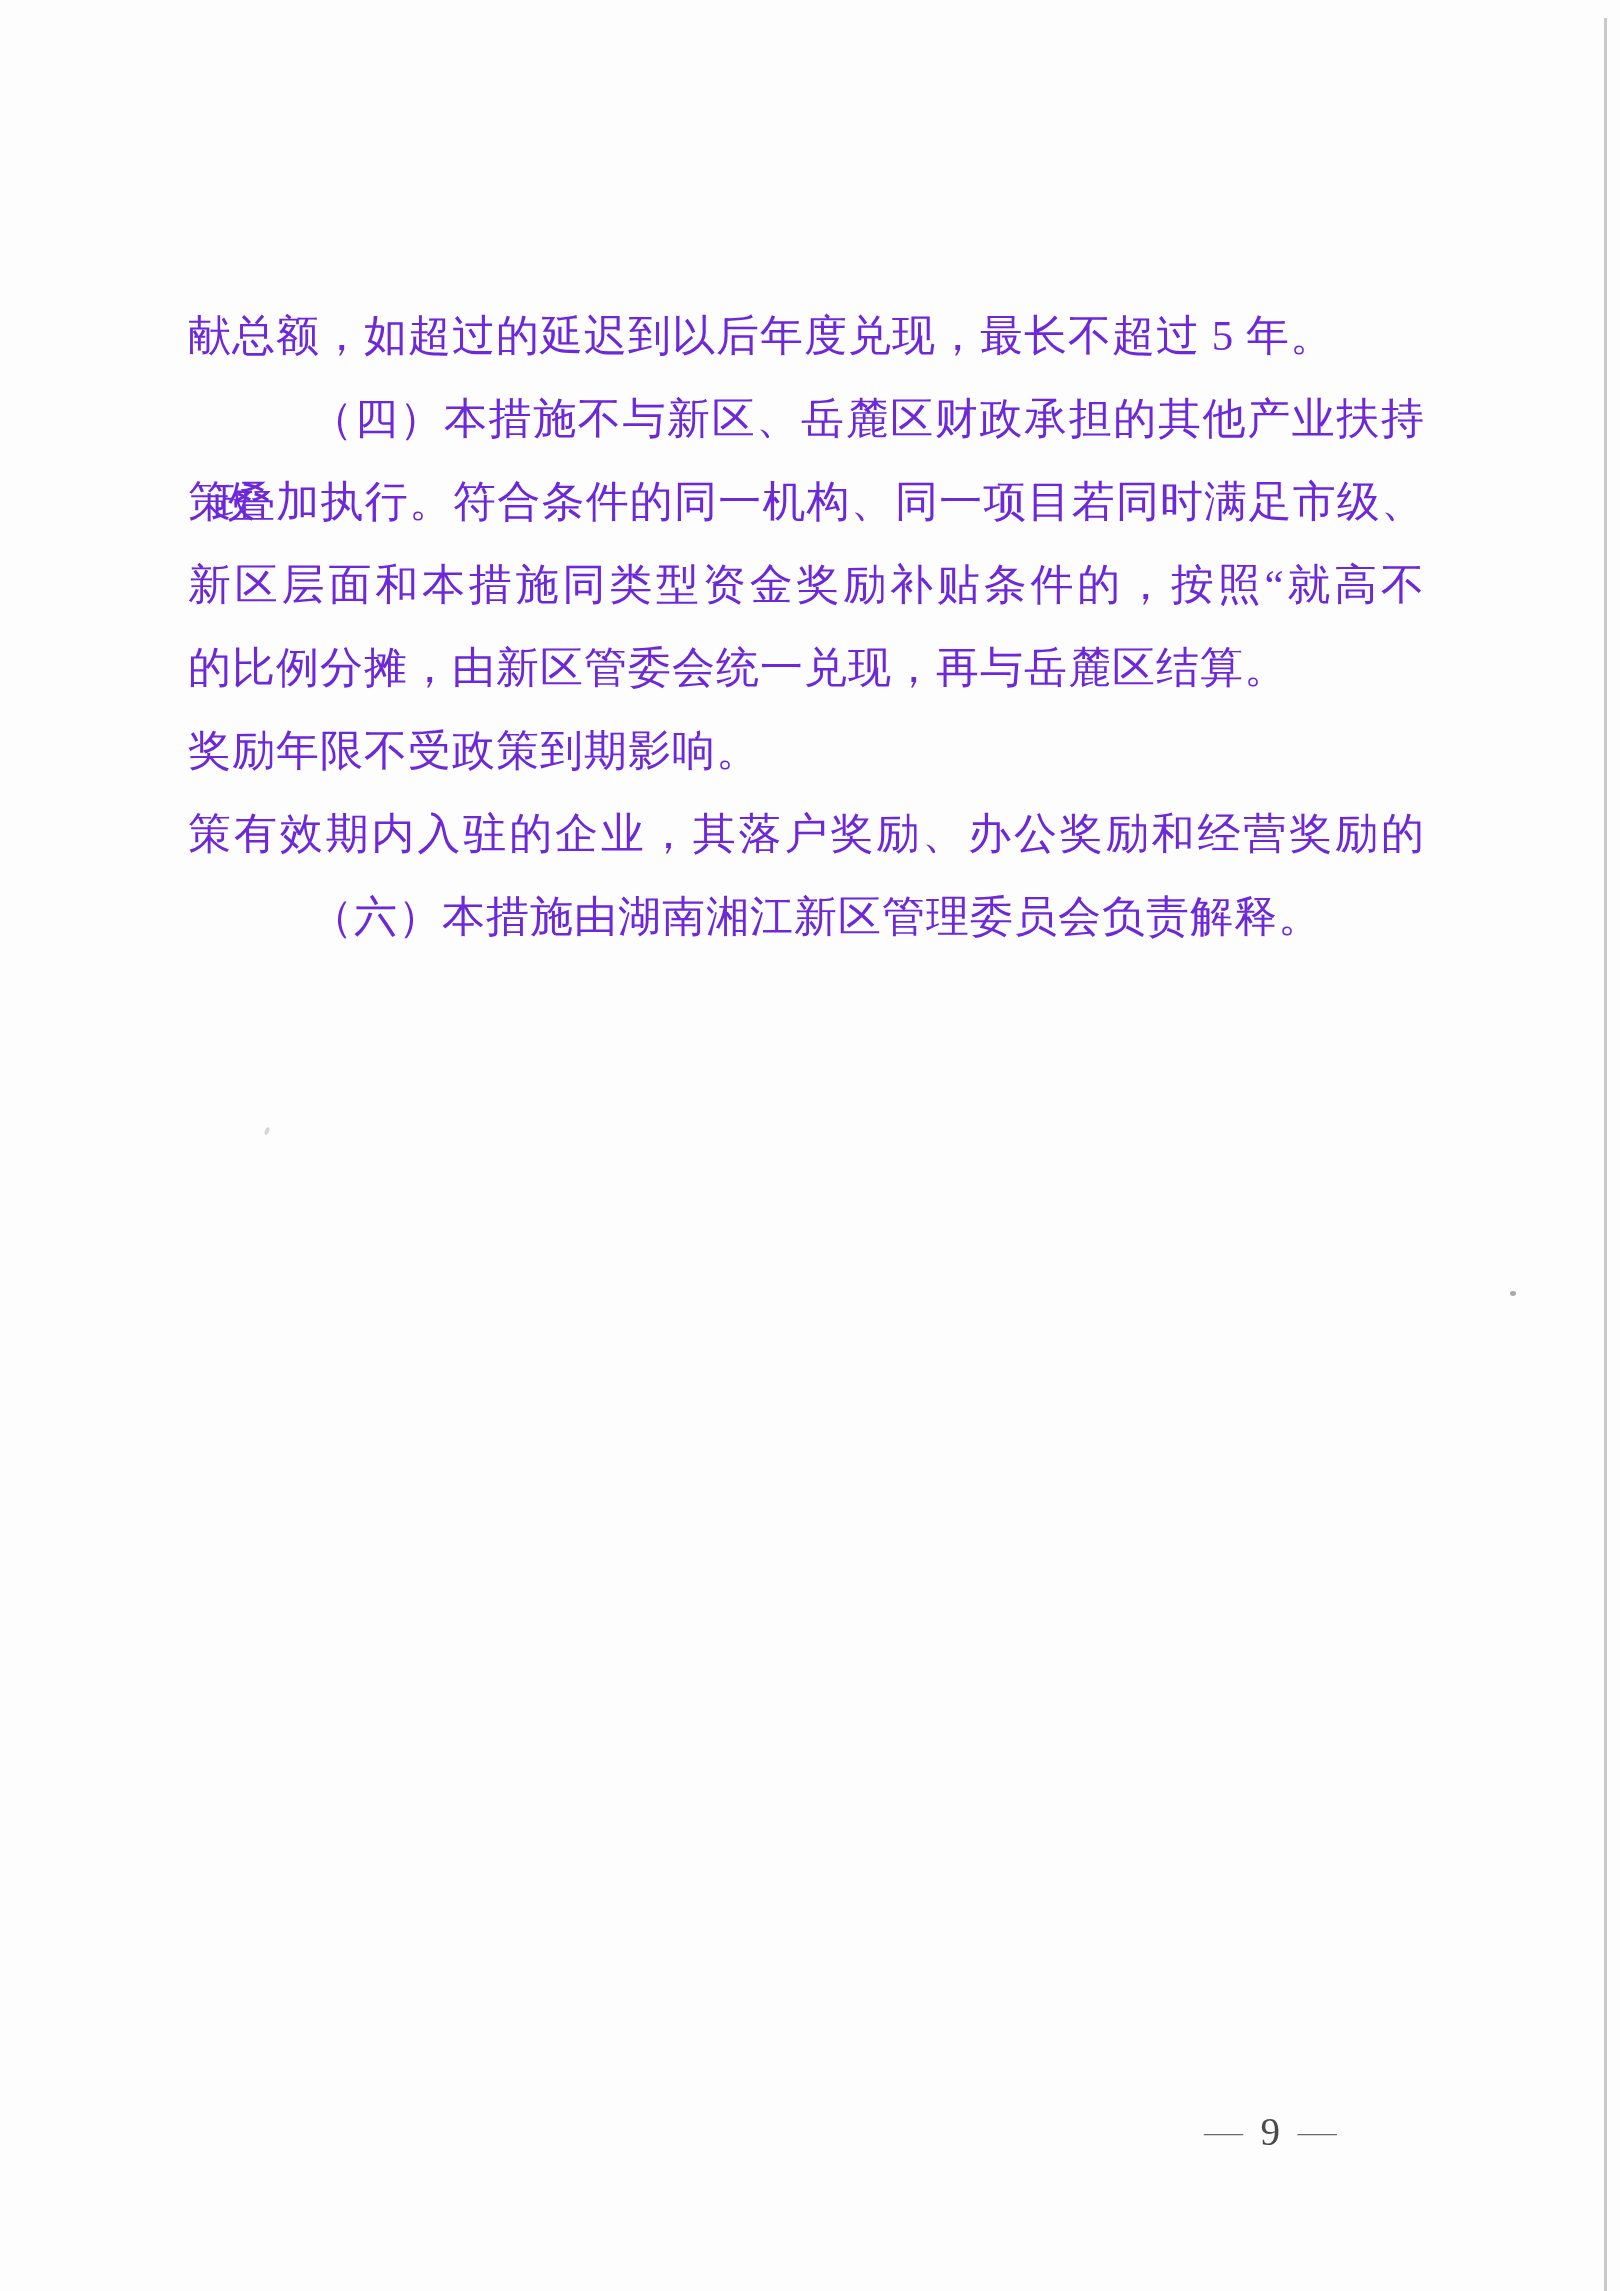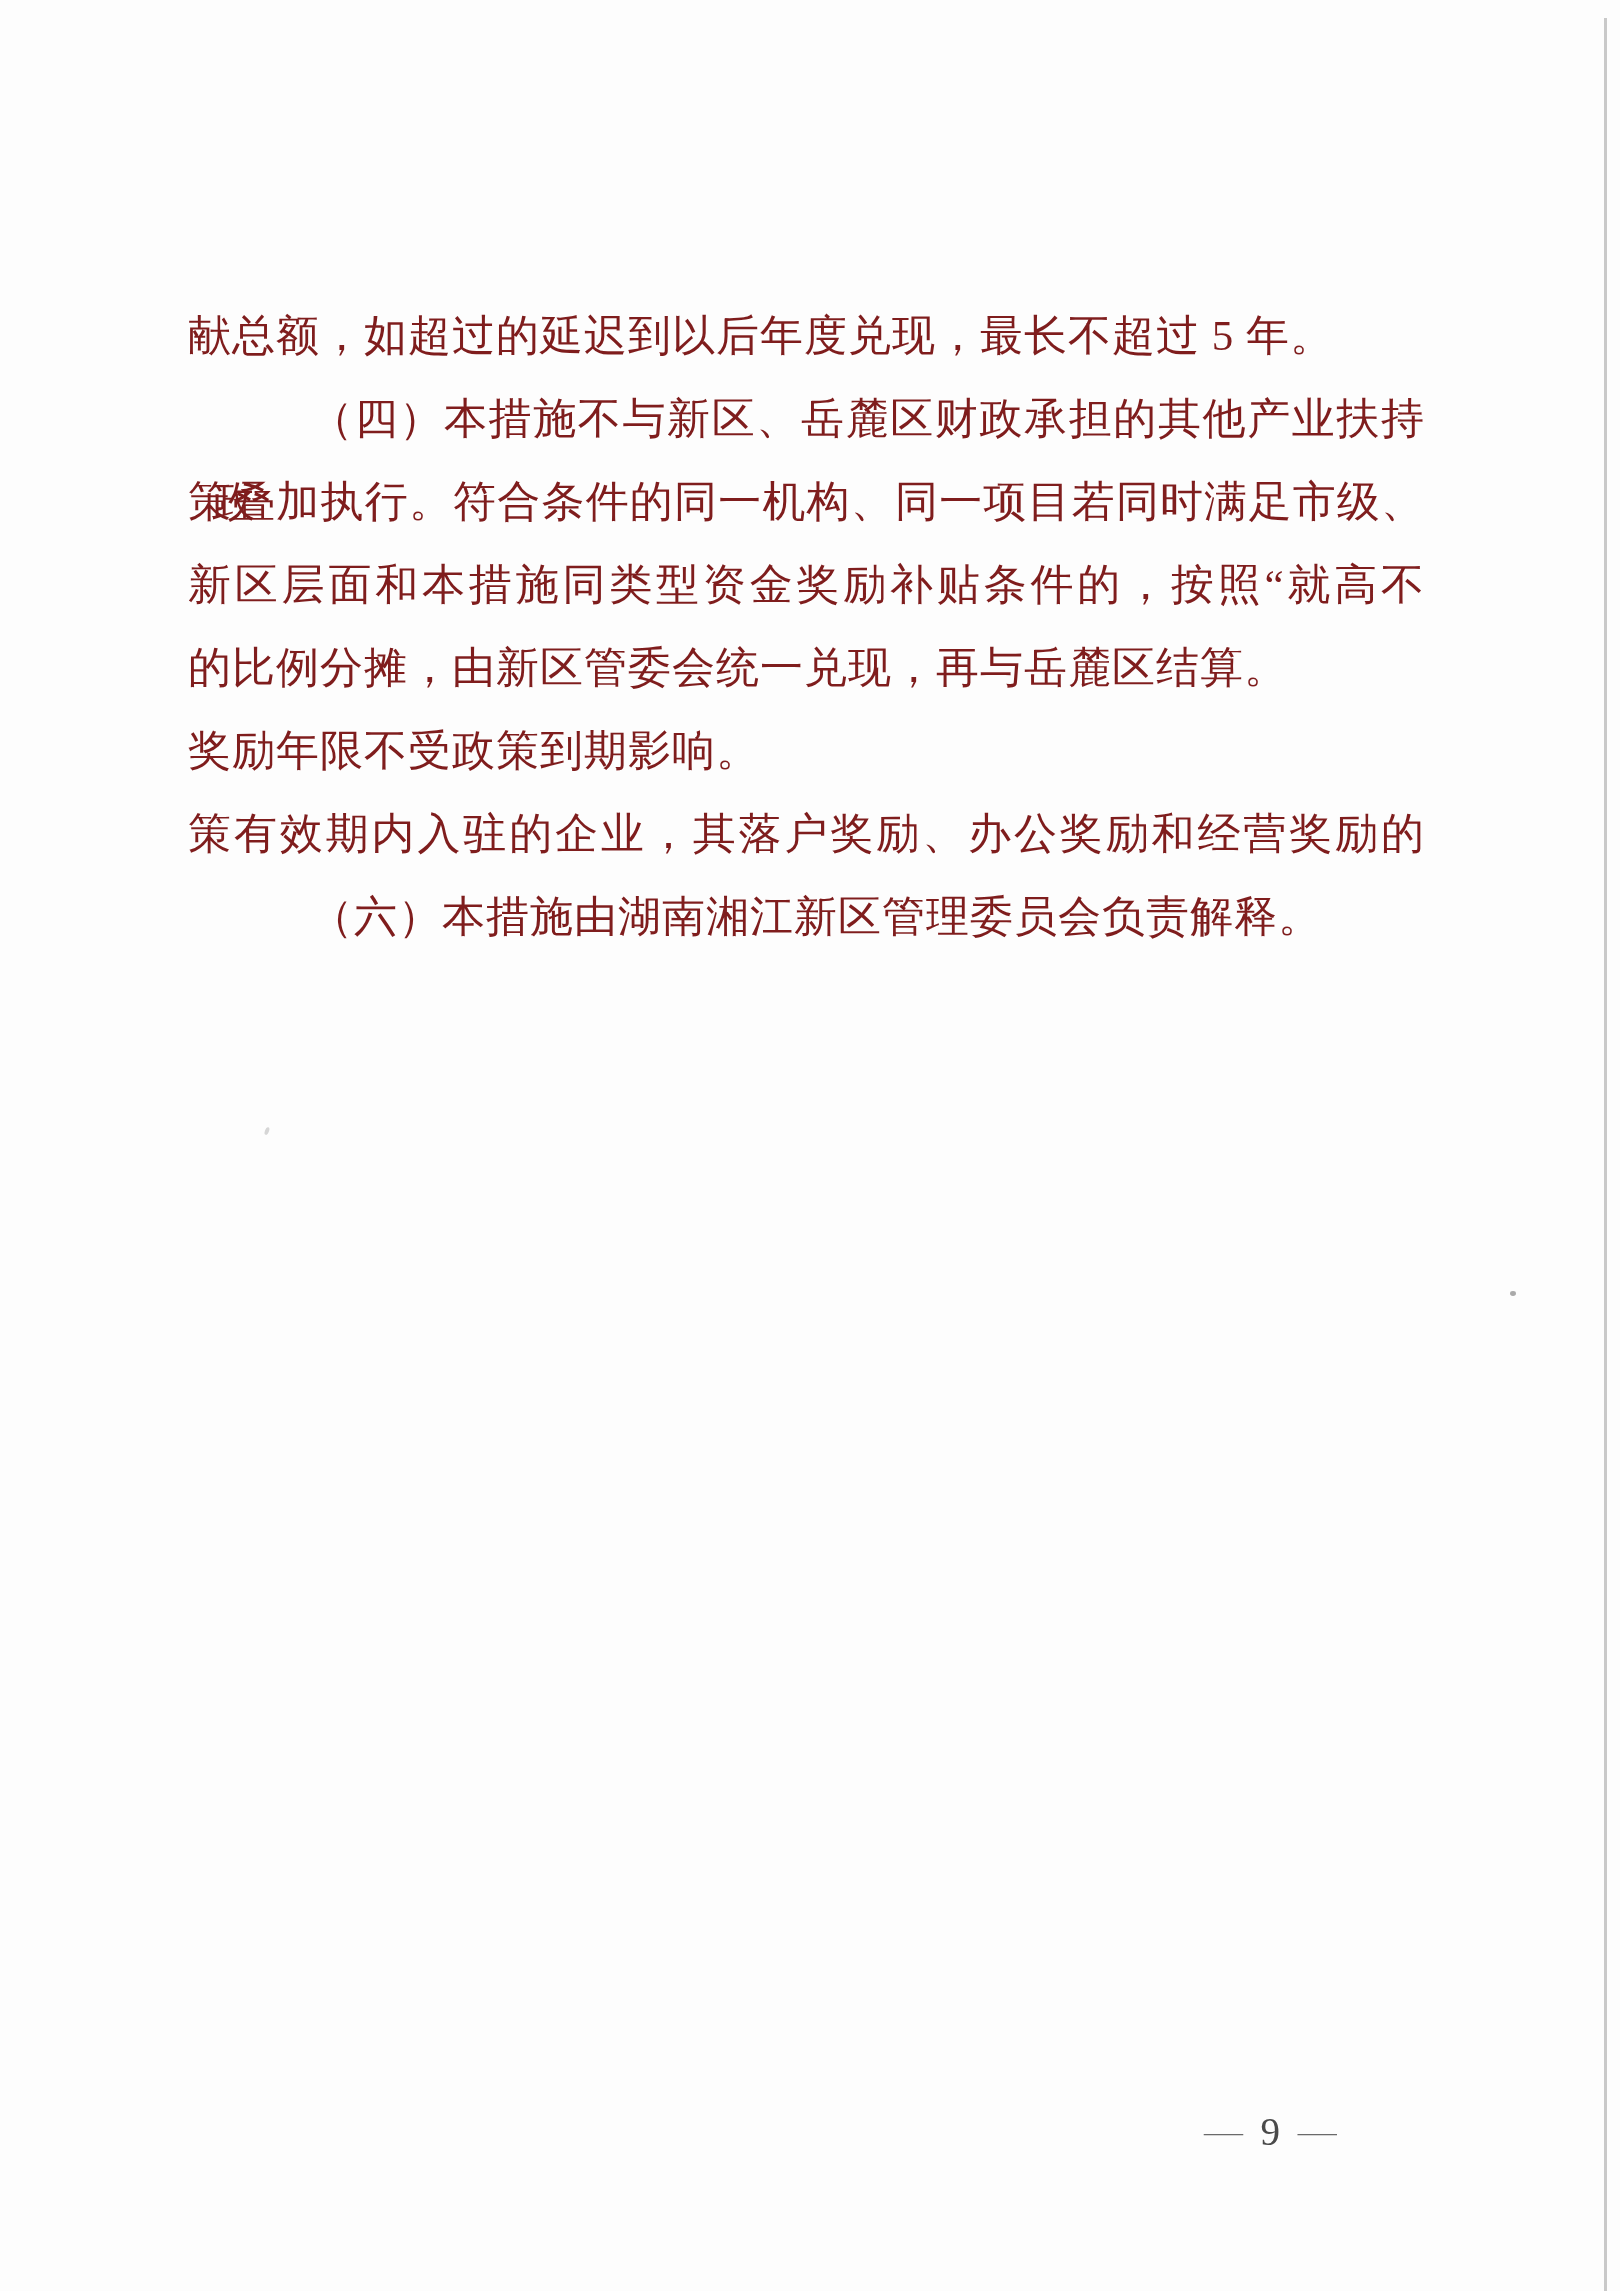--- a/index.html
+++ b/index.html
@@ -16,21 +16,21 @@
     font-family: "Liberation Serif", "DejaVu Serif", serif;
   }
   
   .textblock {
     position: absolute;
     left: 188px;
     top: 294px;
     width: 1237px;
     font-size: 43px;
     line-height: 83px;
-    color: #7f1d1d;
+    color: #6d28d9;
     letter-spacing: 1px;
   }
   .line {
     height: 83px;
     overflow: visible;
   }
   .just {
     text-align: justify;
     text-align-last: justify;
     text-justify: inter-character;

